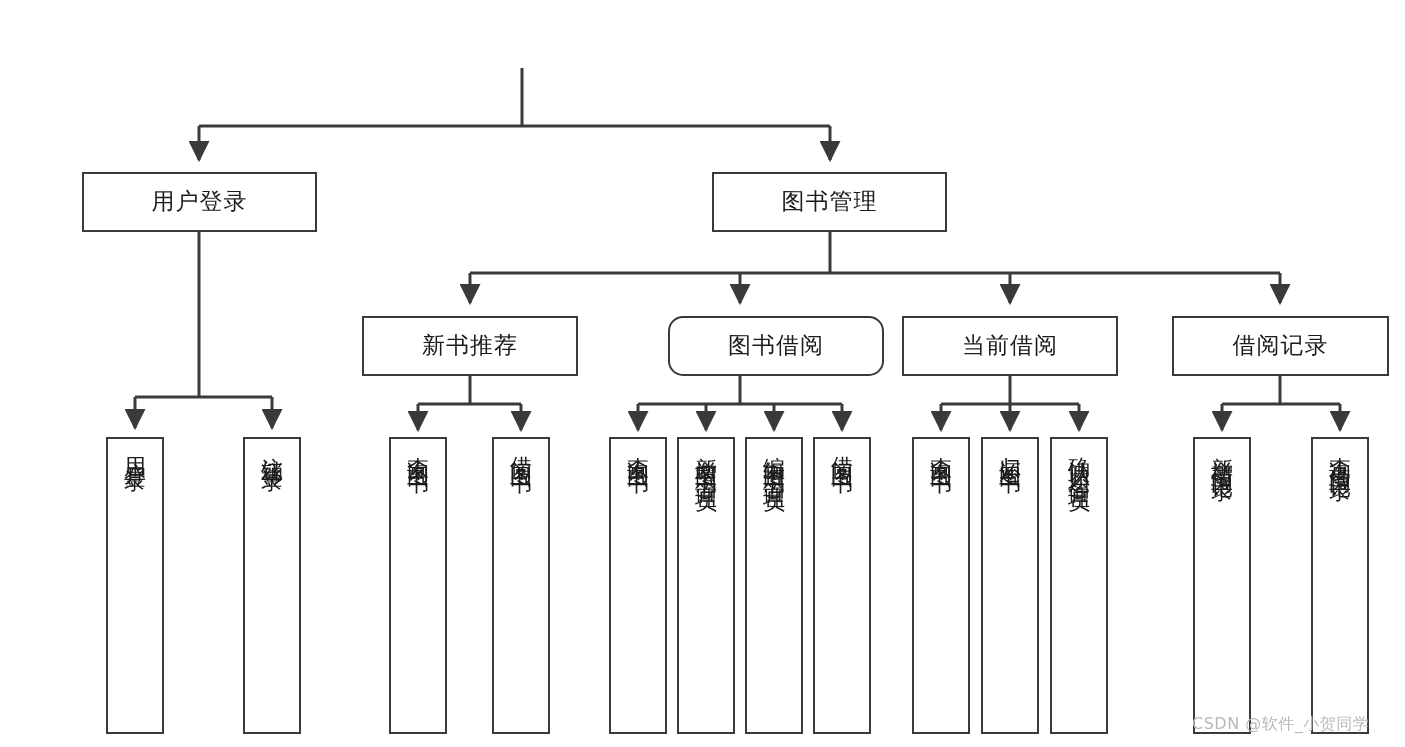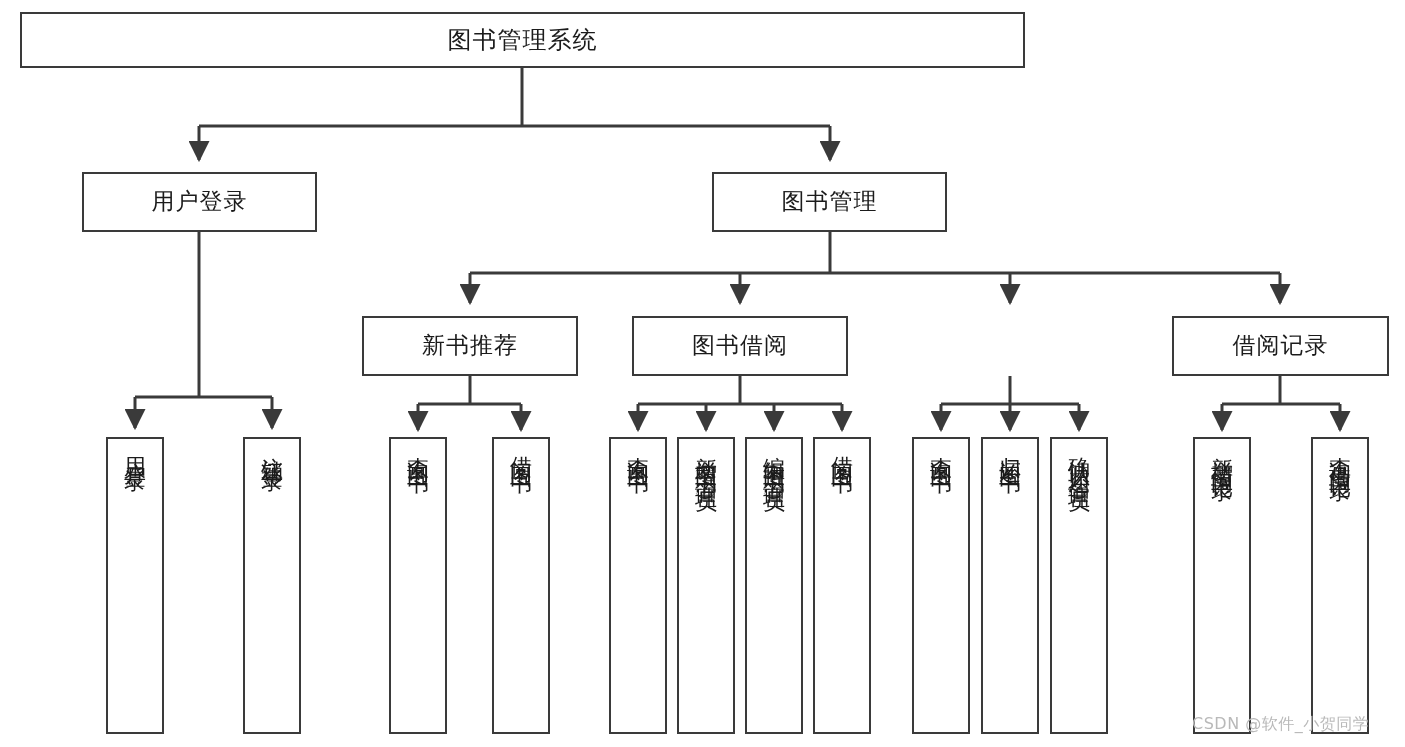--- a/index.html
+++ b/index.html
@@ -110,40 +110,40 @@
       <path d="M 1010 404 L 1010 430" marker-end="url(#arrow)"></path>
       <path d="M 1079 404 L 1079 430" marker-end="url(#arrow)"></path>
 
       <path d="M 1280 376 L 1280 404"></path>
       <path d="M 1222 404 L 1340 404"></path>
       <path d="M 1222 404 L 1222 430" marker-end="url(#arrow)"></path>
       <path d="M 1340 404 L 1340 430" marker-end="url(#arrow)"></path>
     </g>
   </svg>
 
-  <div class="node h-node" id="n-root" style="left:20px;top:12px;width:1005px;height:56px;">
-    <span class="lbl">图书管理系统</span>
-  </div>
 
   <div class="node h-node" style="left:82px;top:172px;width:235px;height:60px;">
     <span class="lbl">用户登录</span>
   </div>
 
   <div class="node h-node" style="left:362px;top:316px;width:216px;height:60px;">
     <span class="lbl">新书推荐</span>
   </div>
 
   <div class="node h-node" style="left:712px;top:172px;width:235px;height:60px;">
     <span class="lbl">图书管理</span>
   </div>
 
-  <div class="node h-node" style="left:632px;top:316px;width:216px;height:60px;">
+  <div class="node h-node" style="left:668px;top:316px;width:216px;height:60px;border-radius:15px;">
     <span class="lbl">图书借阅</span>
   </div>
 
+  <div class="node h-node" style="left:902px;top:316px;width:216px;height:60px;">
+    <span class="lbl">当前借阅</span>
+  </div>
 
   <div class="node h-node" style="left:1172px;top:316px;width:217px;height:60px;">
     <span class="lbl">借阅记录</span>
   </div>
 
   <div class="node v-node" style="left:106px;top:437px;width:58px;height:297px;">
     <span class="lbl">用户登录</span>
   </div>
   <div class="node v-node" style="left:243px;top:437px;width:58px;height:297px;">
     <span class="lbl">注销登录</span>

